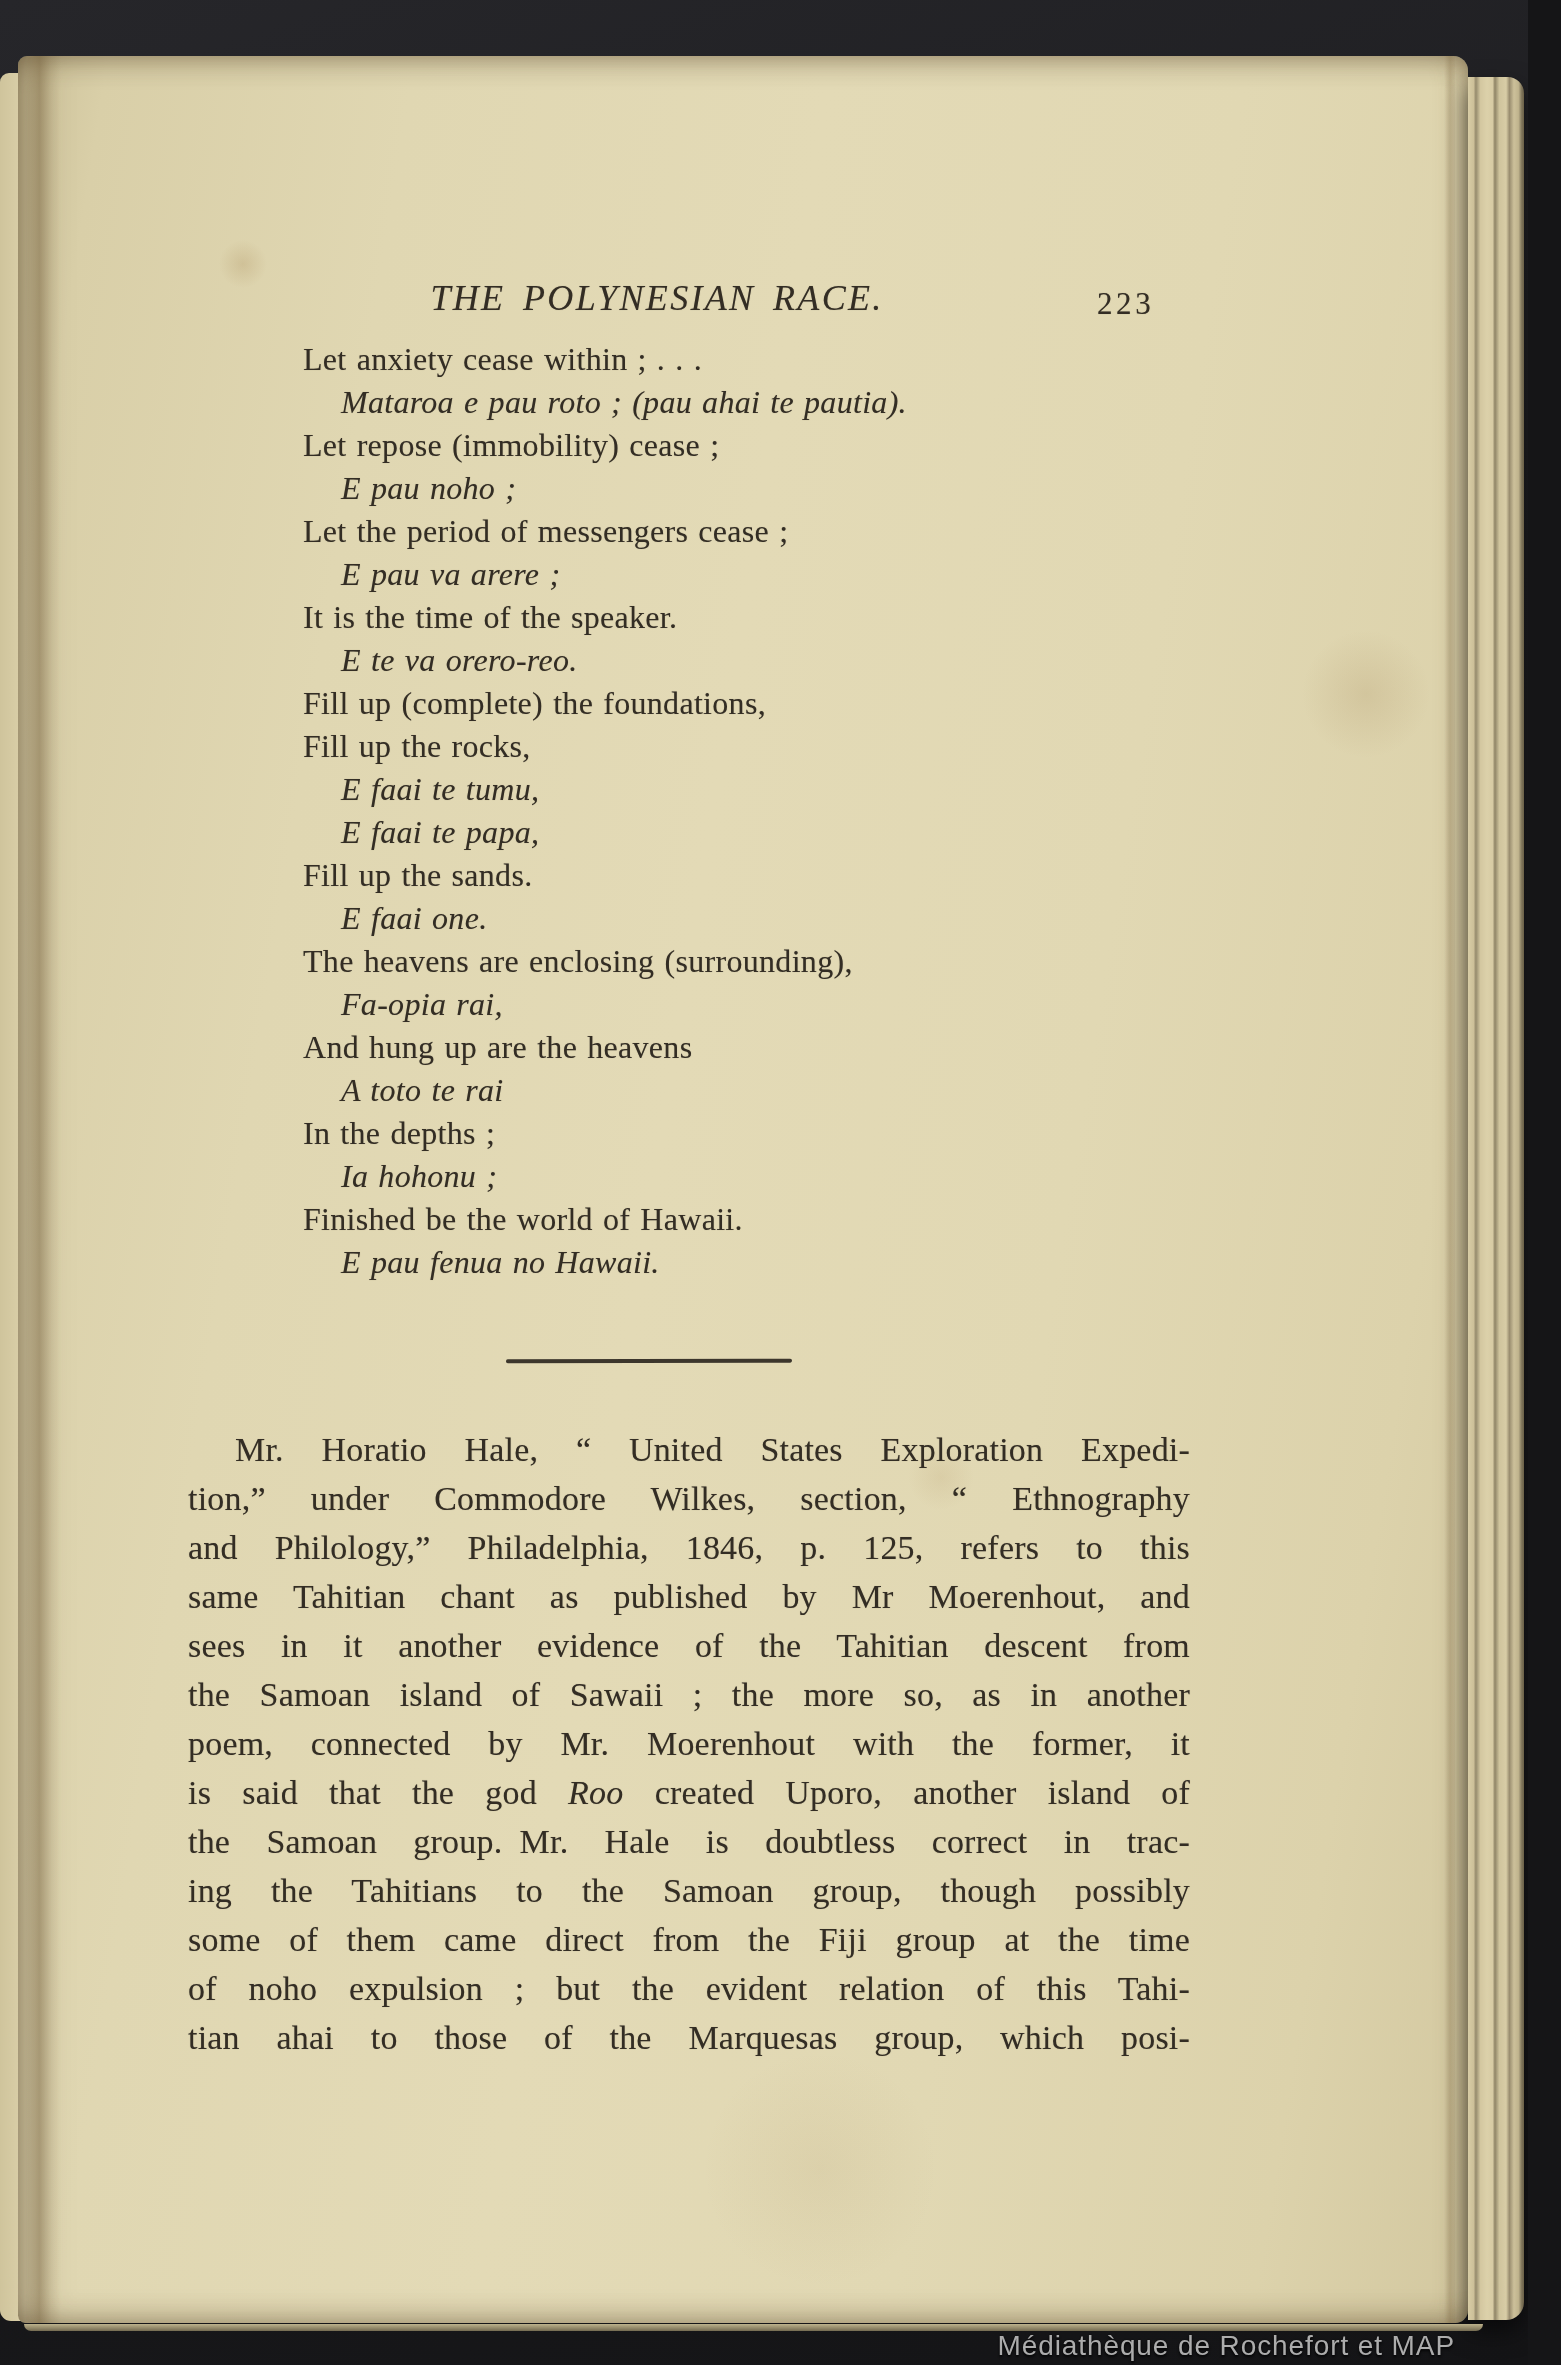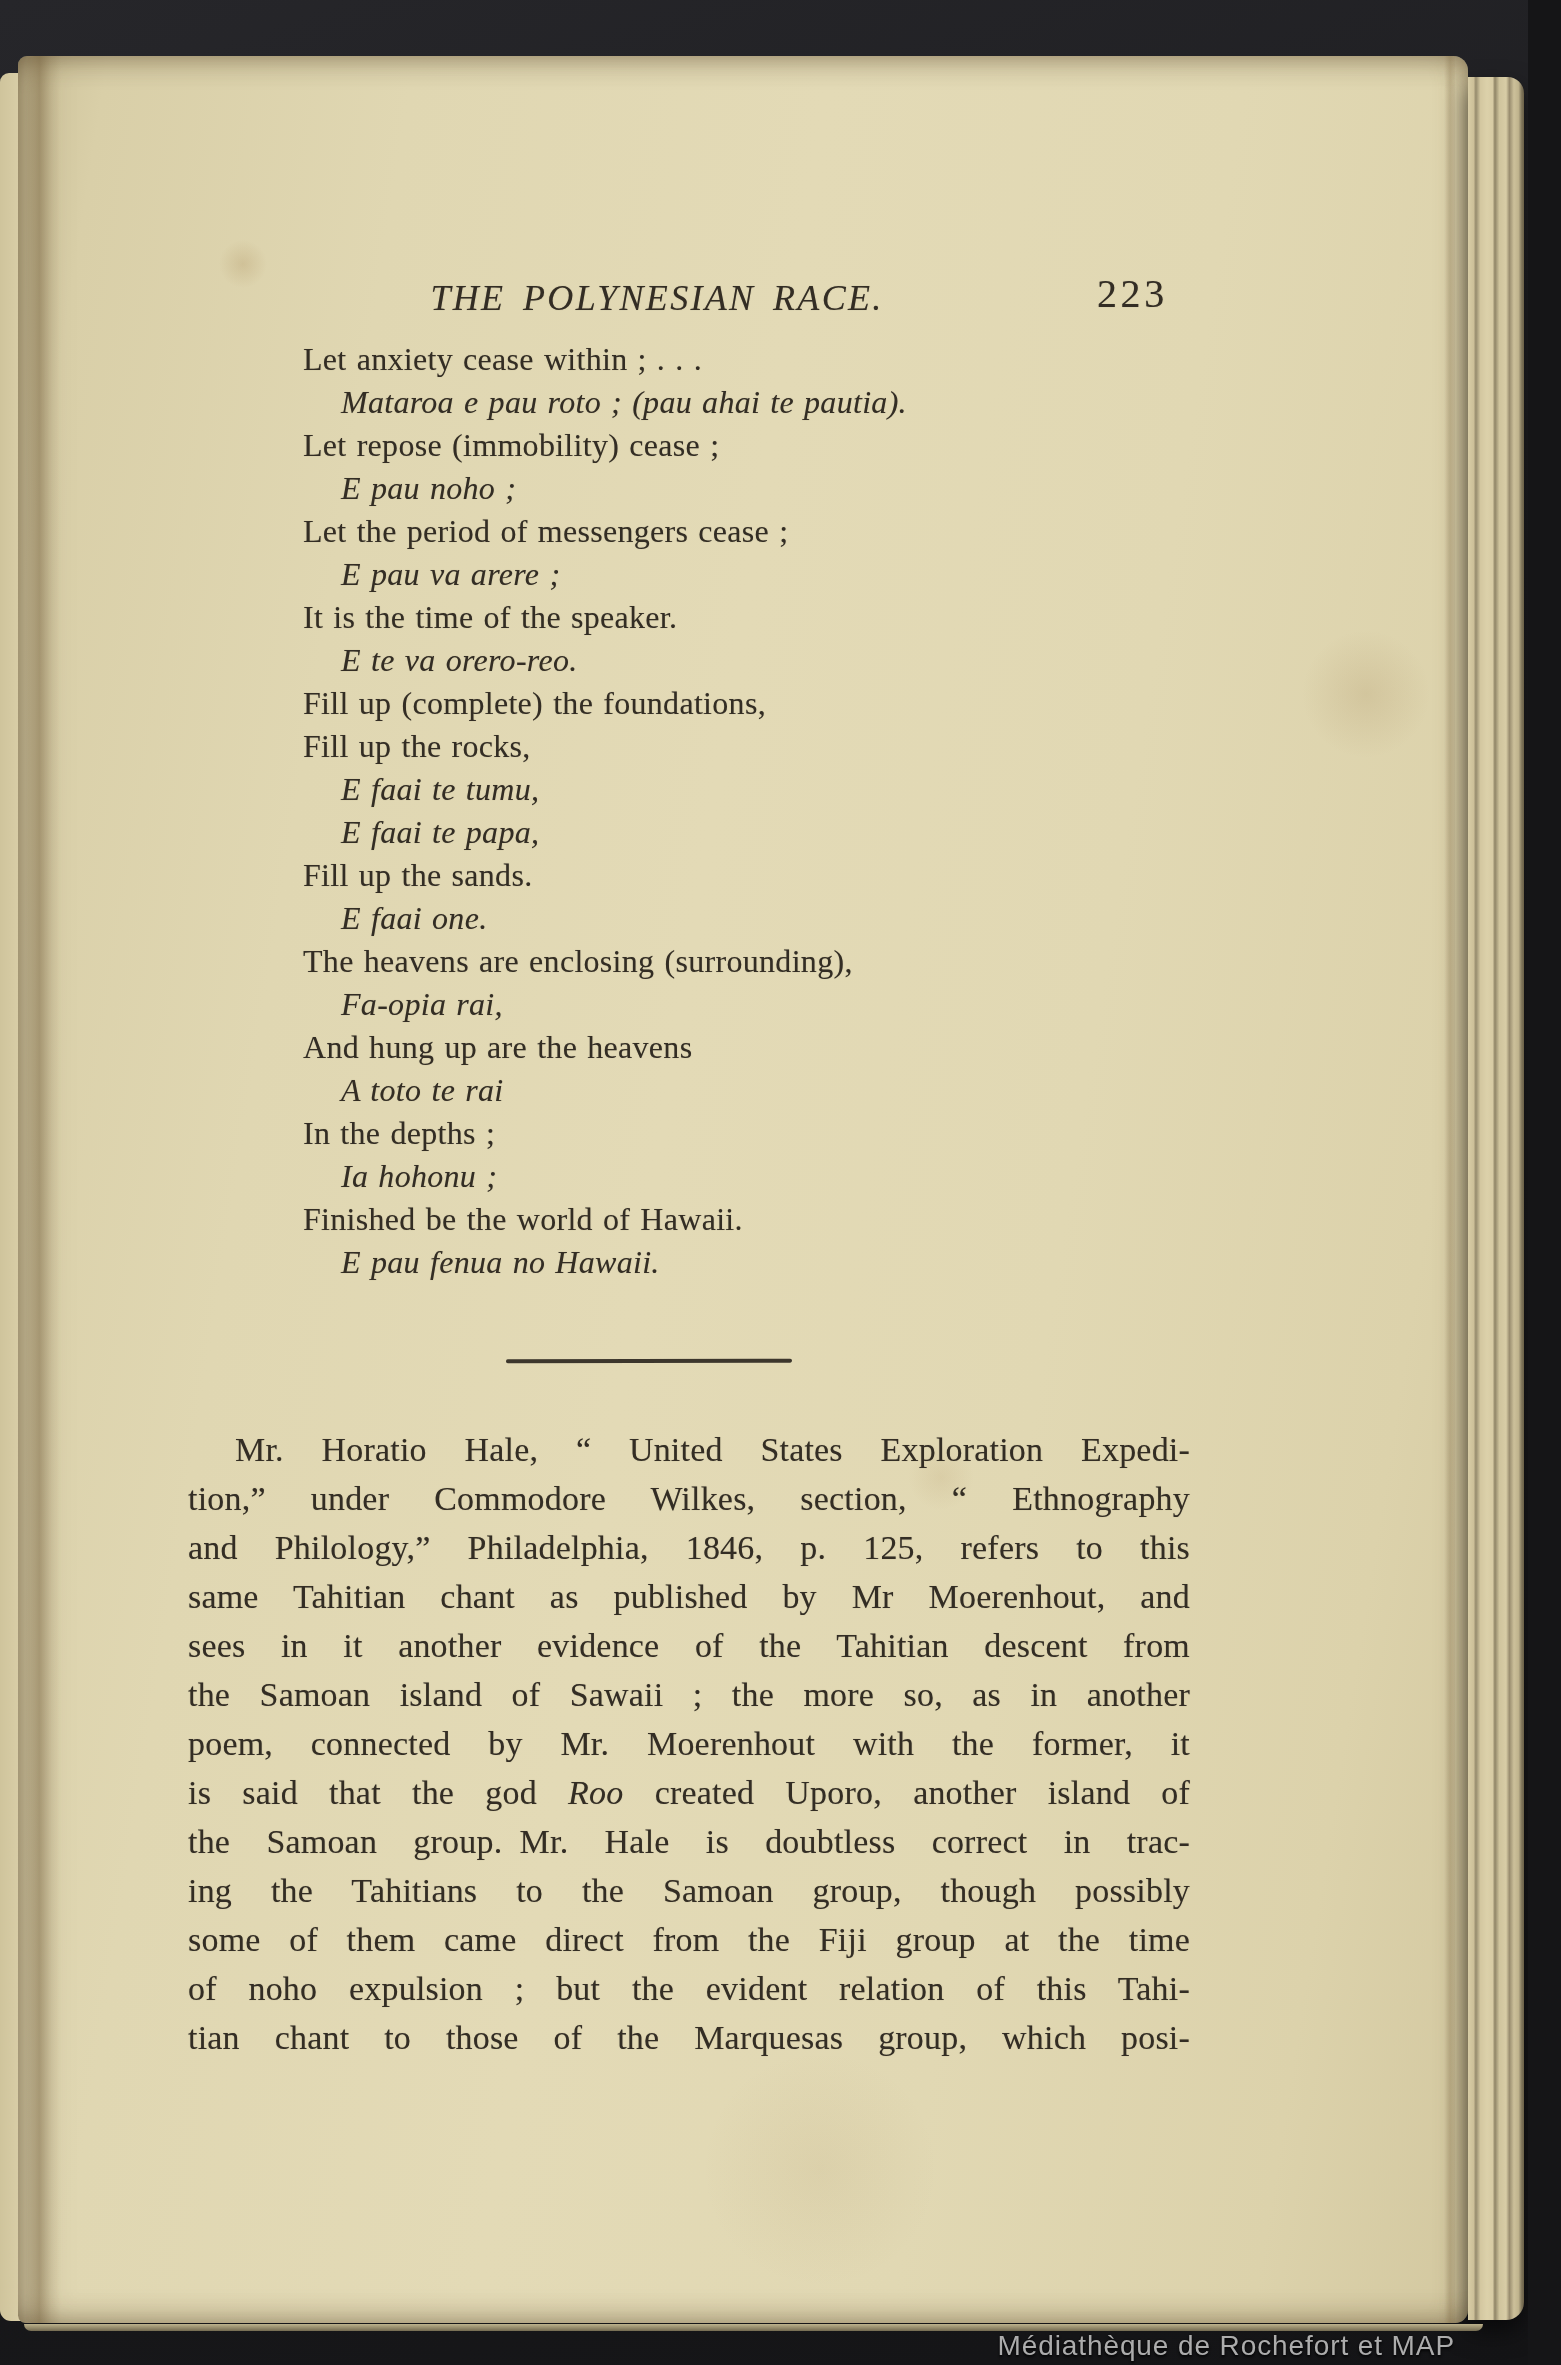--- a/index.html
+++ b/index.html
@@ -62,21 +62,21 @@
   }
   
   .running-header{
     position:absolute;left:138px;top:221px;width:1002px;text-align:center;
   }
   .running-header .title{
     font-style:italic;font-size:36px;letter-spacing:2.3px;word-spacing:6.4px;
     text-shadow:0 0 0.9px rgba(51,45,36,.35);
   }
   .pagenum{
-    position:absolute;left:1079px;top:214px;font-size:40px;letter-spacing:3.6px;
+    position:absolute;left:1079px;top:230px;font-size:31px;letter-spacing:3.6px;
     text-shadow:0 0 0.9px rgba(51,45,36,.35);
   }
   .poem{position:absolute;left:285px;top:282px;}
   .poem .line{
     font-size:32px;line-height:43px;white-space:pre;
     letter-spacing:0.3px;word-spacing:1.8px;
     text-shadow:0 0 0.9px rgba(51,45,36,.3);
   }
   .poem .line.native{font-style:italic;padding-left:38px;}
   .divider{
@@ -148,21 +148,21 @@
         <div class="line"><span>and Philology,” Philadelphia, 1846, p. 125, refers to this</span></div>
         <div class="line"><span>same Tahitian chant as published by Mr Moerenhout, and</span></div>
         <div class="line"><span>sees in it another evidence of the Tahitian descent from</span></div>
         <div class="line"><span>the Samoan island of Sawaii ; the more so, as in another</span></div>
         <div class="line"><span>poem, connected by Mr. Moerenhout with the former, it</span></div>
         <div class="line"><span>is said that the god </span><span class="it">Roo</span><span> created Uporo, another island of</span></div>
         <div class="line"><span>the Samoan group. Mr. Hale is doubtless correct in trac-</span></div>
         <div class="line"><span>ing the Tahitians to the Samoan group, though possibly</span></div>
         <div class="line"><span>some of them came direct from the Fiji group at the time</span></div>
         <div class="line"><span>of noho expulsion ; but the evident relation of this Tahi-</span></div>
-        <div class="line"><span>tian chant to those of the Marquesas group, which posi-</span></div>
+        <div class="line"><span>tian ahai to those of the Marquesas group, which posi-</span></div>
       </div>
   </div>
 
   <div class="stack-right"></div>
   <div class="edge-bottom"></div>
 
   <div class="watermark">Médiathèque de Rochefort et MAP</div>
 </div>
 
 

